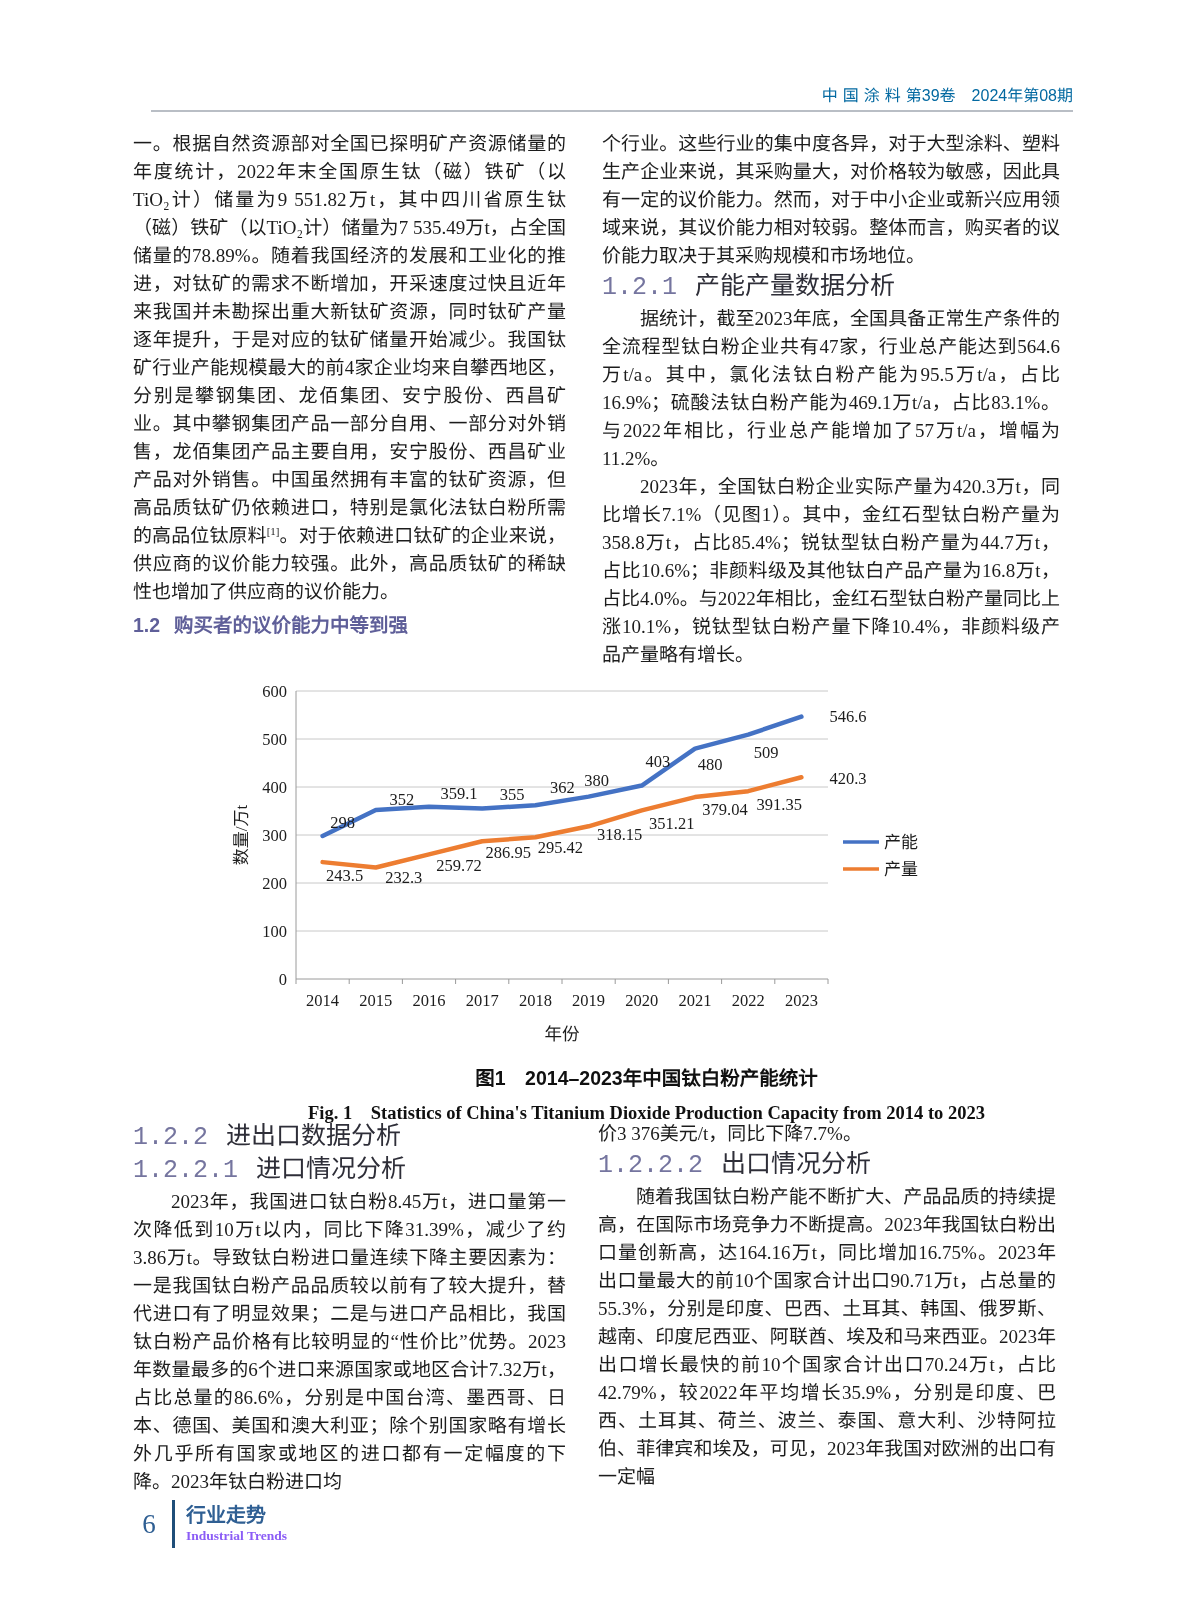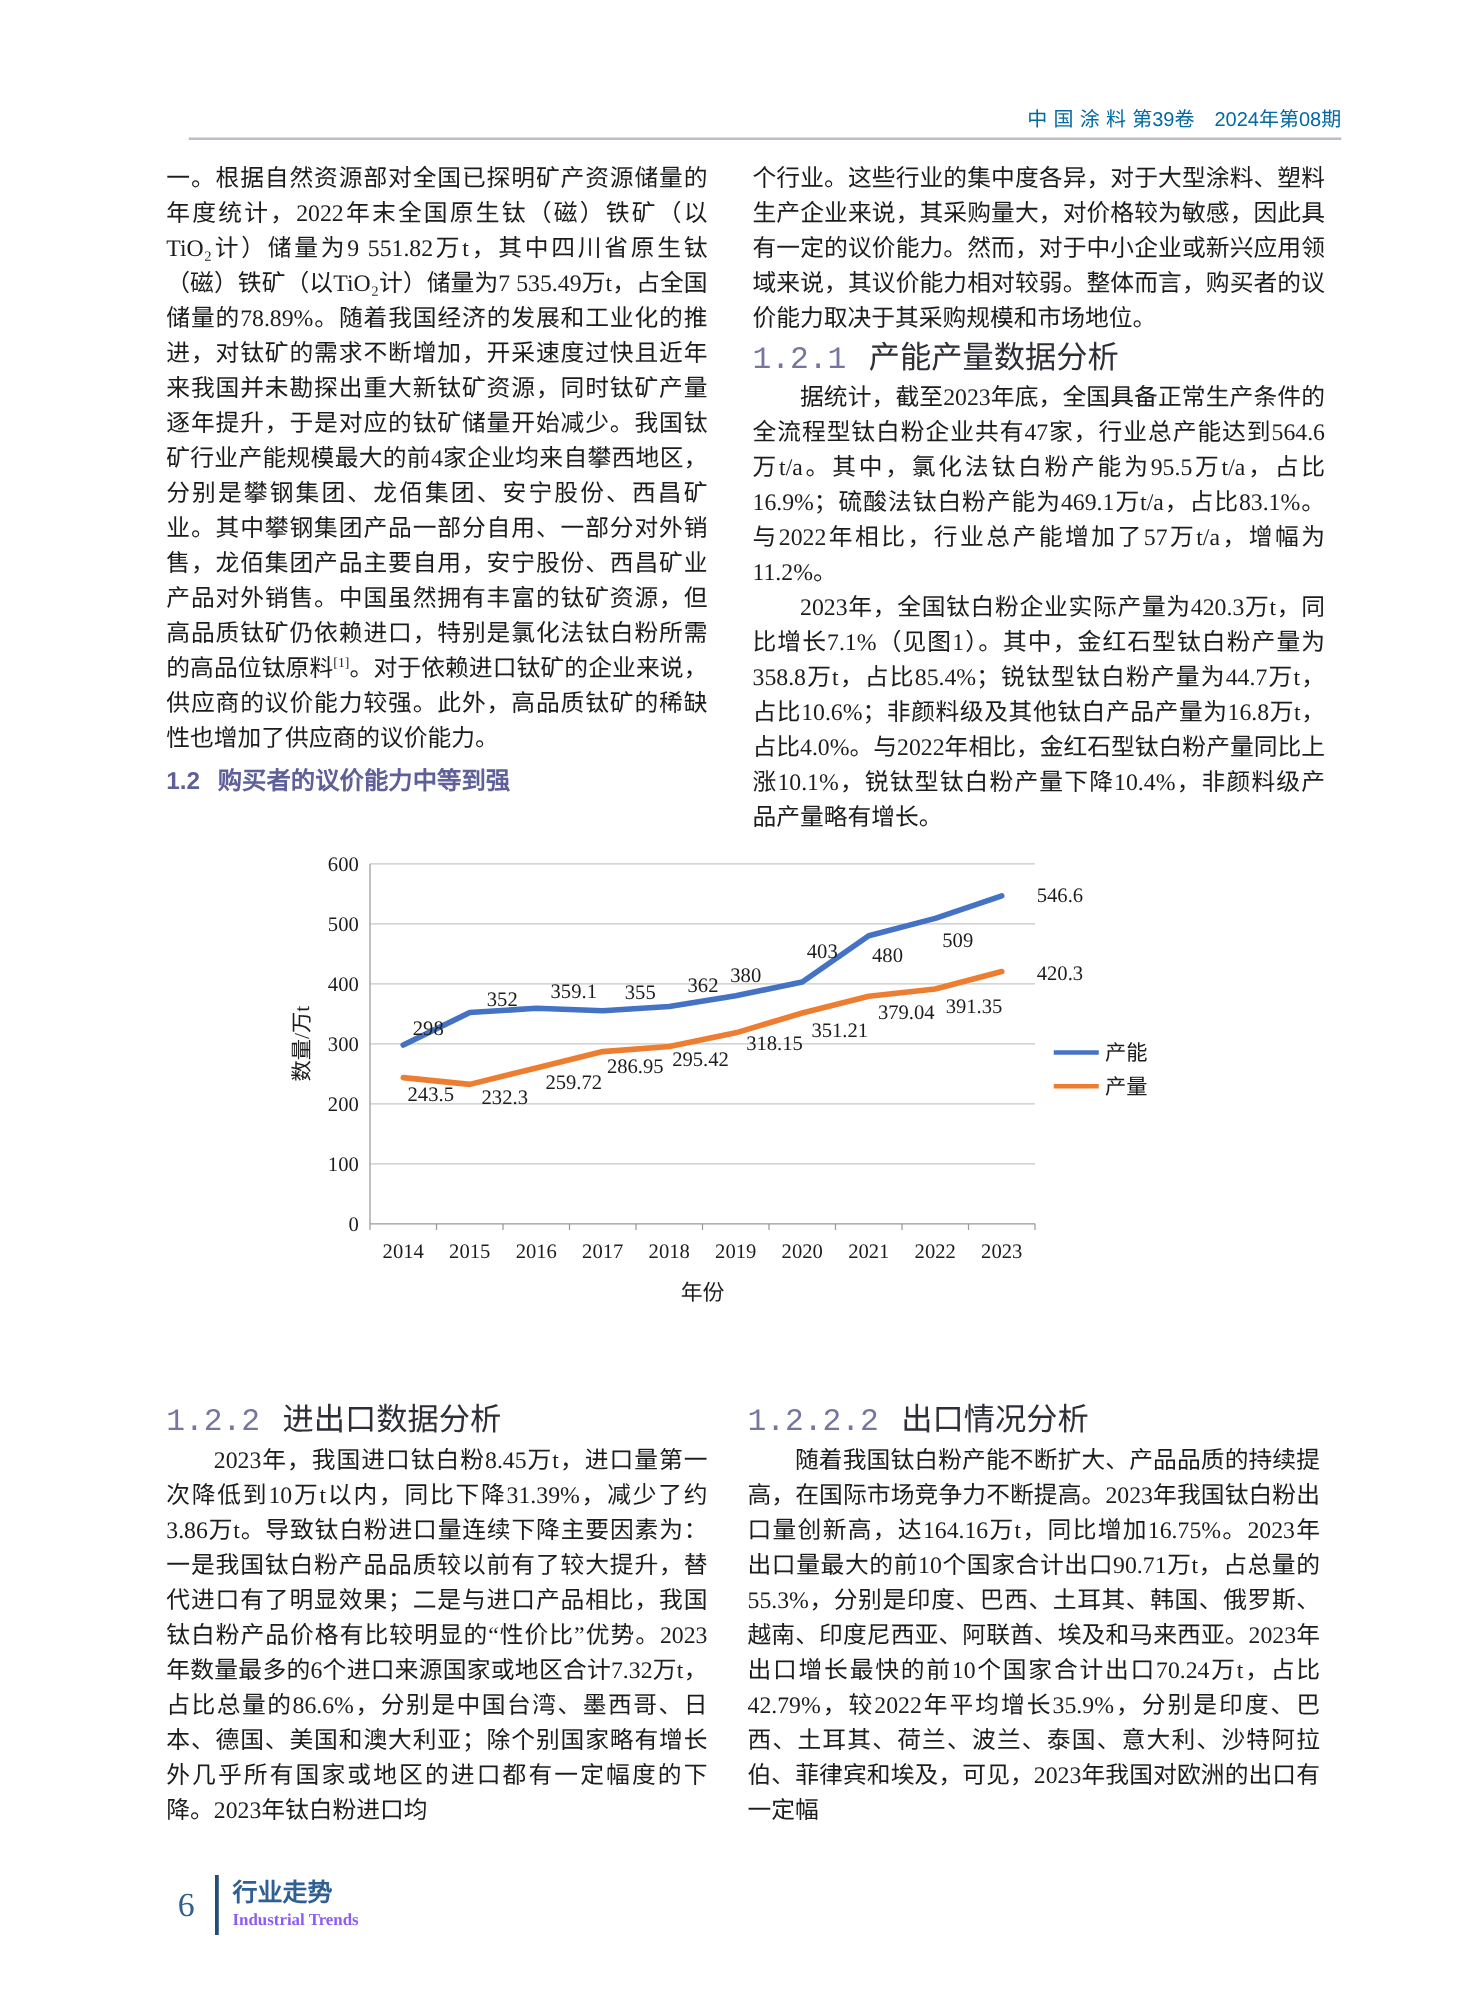--- a/index.html
+++ b/index.html
@@ -159,28 +159,34 @@
           <text x="606.4" y="102.256" text-anchor="start" font-size="16.5" fill="#1c1c1c" font-family="&quot;Liberation Serif&quot;,&quot;DejaVu Serif&quot;,serif">420.3</text>
         </g>
         <g>
           <line x1="620" x2="656" y1="160" y2="160" stroke="#4472c4" stroke-width="3.5"></line>
           <text x="661" y="166" font-size="17" fill="#1c1c1c" font-family="&quot;Liberation Serif&quot;,&quot;DejaVu Serif&quot;,serif">产能</text>
           <line x1="620" x2="656" y1="187" y2="187" stroke="#ed7d31" stroke-width="3.5"></line>
           <text x="661" y="193" font-size="17" fill="#1c1c1c" font-family="&quot;Liberation Serif&quot;,&quot;DejaVu Serif&quot;,serif">产量</text>
         </g>
       </svg>
     </div>
+  <figcaption>
+    <div class="cap-cn">图1　2014–2023年中国钛白粉产能统计</div>
+    <div class="cap-en">Fig. 1　Statistics of China's Titanium Dioxide Production Capacity from 2014 to 2023</div>
+  </figcaption>
 </figure>
 
 <section class="abs col col-bottom-left">
   <h3 class="sec3"><span class="num">1.2.2</span><span>进出口数据分析</span></h3>
+  <h3 class="sec3"><span class="num">1.2.2.1</span><span>进口情况分析</span></h3>
   <p class="body-text indent">2023年，我国进口钛白粉8.45万t，进口量第一次降低到10万t以内，同比下降31.39%，减少了约3.86万t。导致钛白粉进口量连续下降主要因素为：一是我国钛白粉产品品质较以前有了较大提升，替代进口有了明显效果；二是与进口产品相比，我国钛白粉产品价格有比较明显的“性价比”优势。2023年数量最多的6个进口来源国家或地区合计7.32万t，占比总量的86.6%，分别是中国台湾、墨西哥、日本、德国、美国和澳大利亚；除个别国家略有增长外几乎所有国家或地区的进口都有一定幅度的下降。2023年钛白粉进口均</p>
 </section>
 
 <section class="abs col col-bottom-right">
+  <p class="body-text">价3 376美元/t，同比下降7.7%。</p>
   <h3 class="sec3"><span class="num">1.2.2.2</span><span>出口情况分析</span></h3>
   <p class="body-text indent">随着我国钛白粉产能不断扩大、产品品质的持续提高，在国际市场竞争力不断提高。2023年我国钛白粉出口量创新高，达164.16万t，同比增加16.75%。2023年出口量最大的前10个国家合计出口90.71万t，占总量的55.3%，分别是印度、巴西、土耳其、韩国、俄罗斯、越南、印度尼西亚、阿联酋、埃及和马来西亚。2023年出口增长最快的前10个国家合计出口70.24万t，占比42.79%，较2022年平均增长35.9%，分别是印度、巴西、土耳其、荷兰、波兰、泰国、意大利、沙特阿拉伯、菲律宾和埃及，可见，2023年我国对欧洲的出口有一定幅</p>
 </section>
 
 <footer class="abs page-footer">
   <span class="page-num">6</span>
   <span class="footer-bar"></span>
   <div class="footer-sec">
     <div class="footer-sec-cn">行业走势</div>
     <div class="footer-sec-en">Industrial Trends</div>

